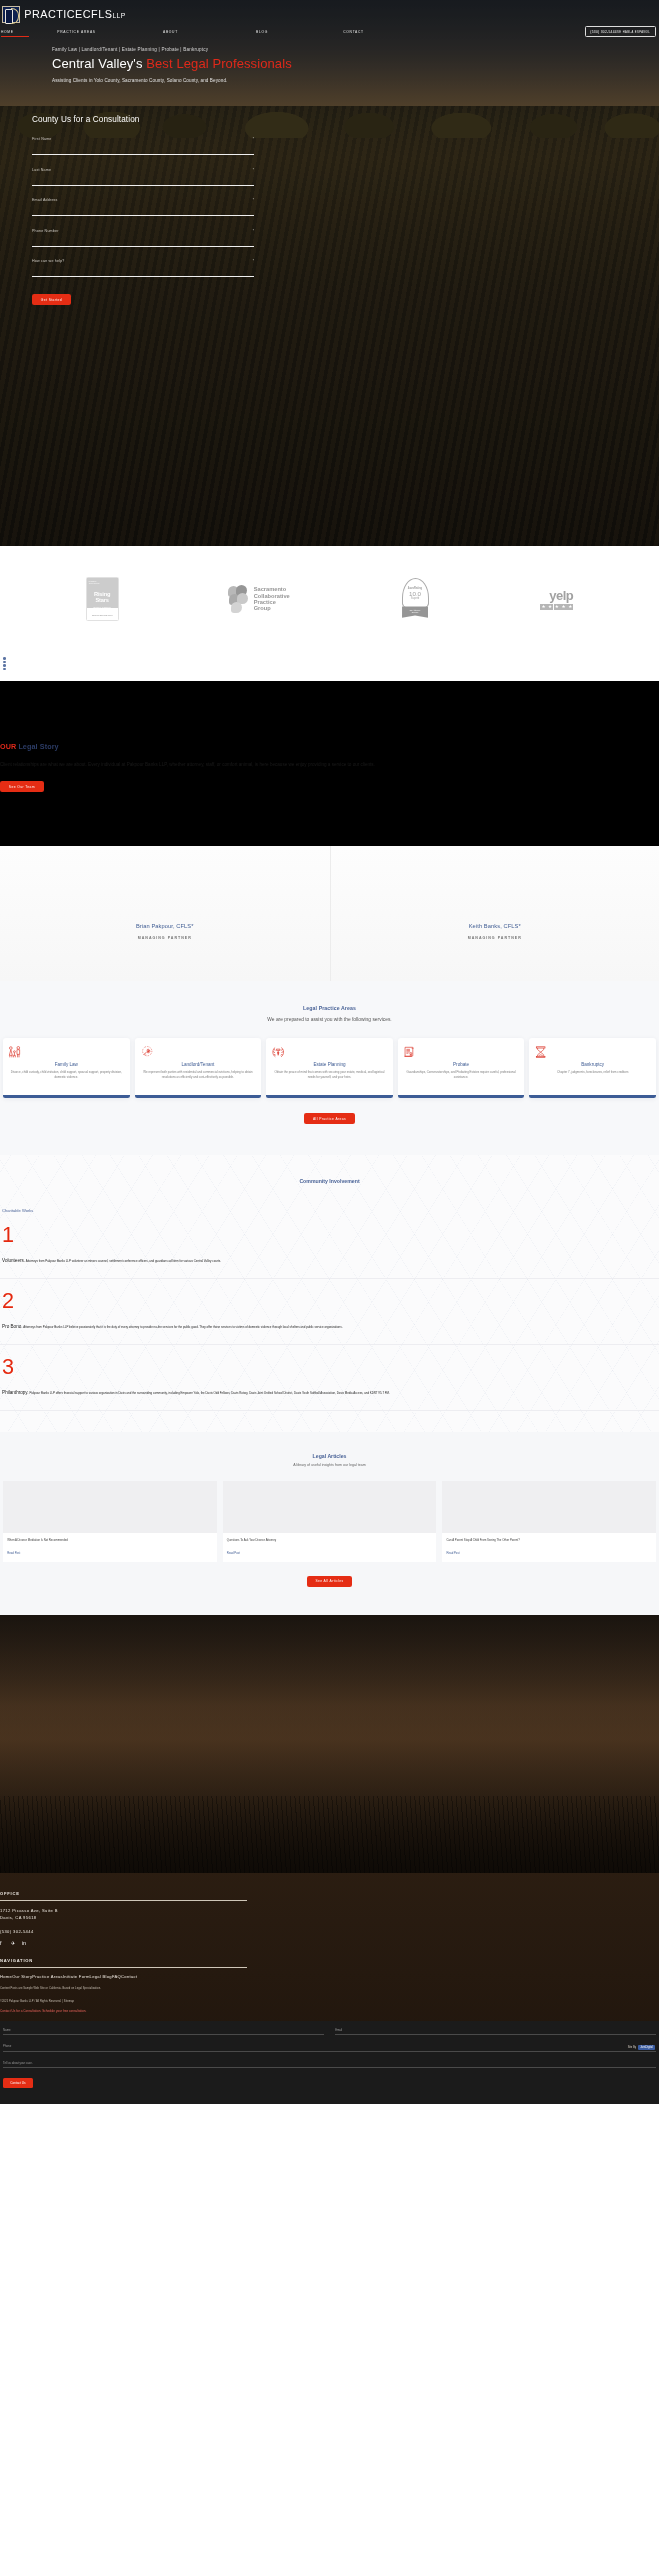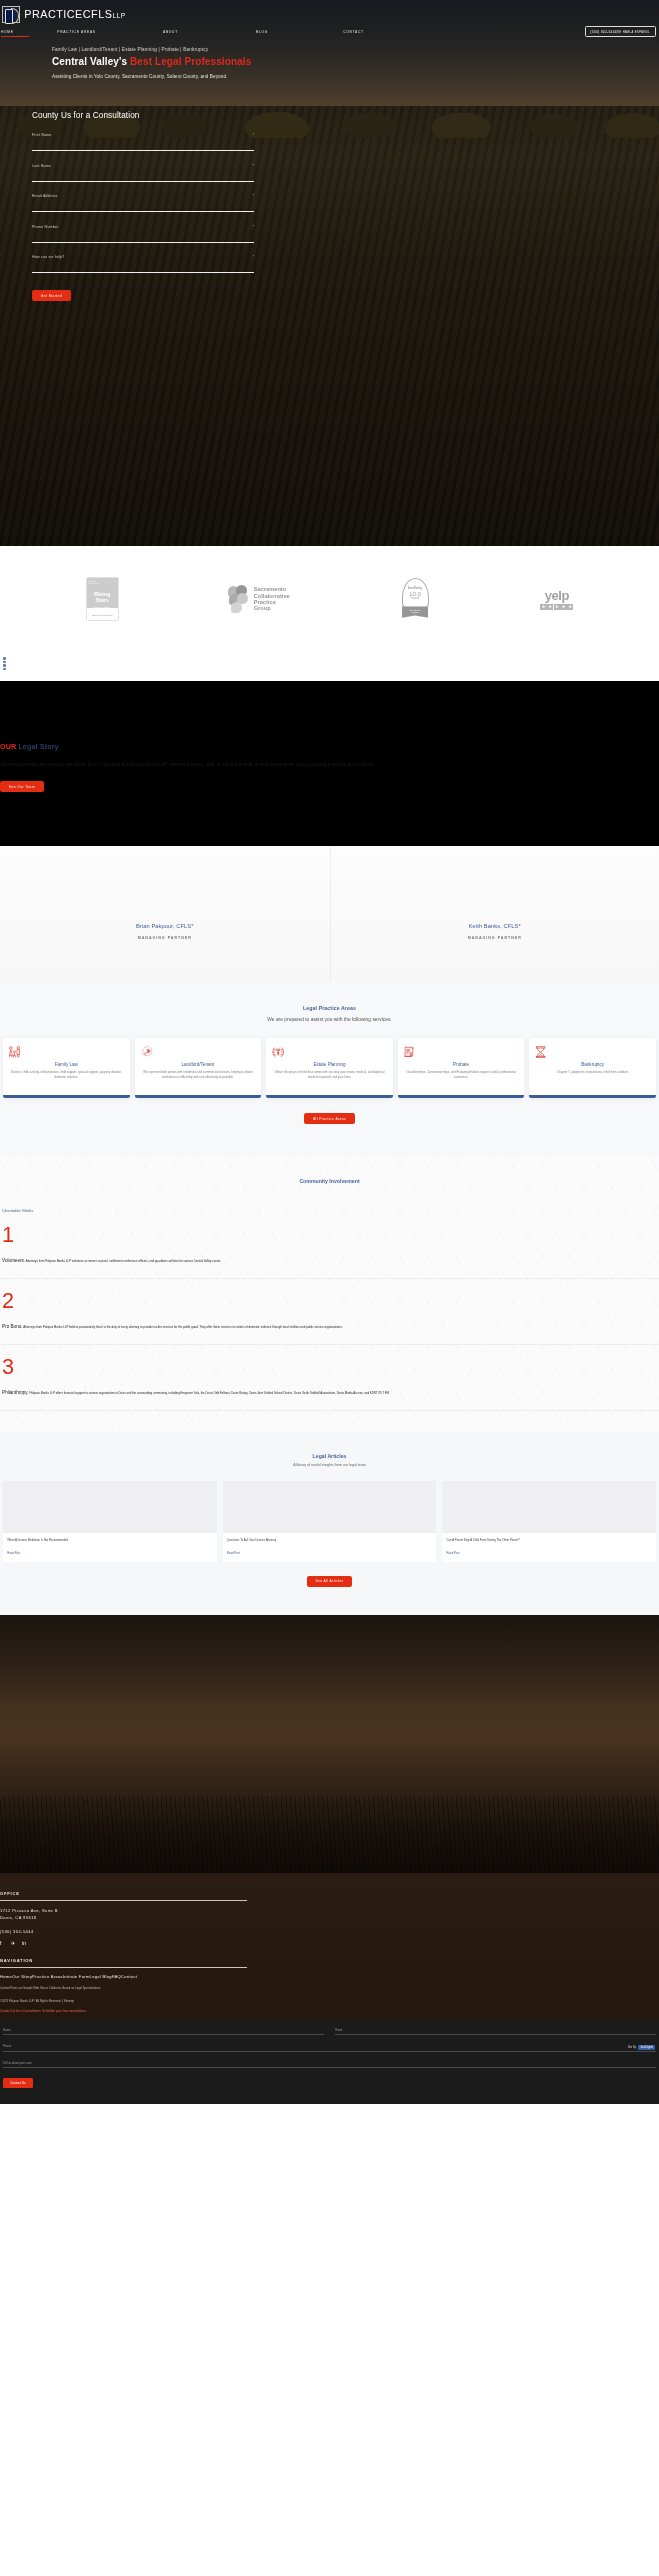--- a/index.html
+++ b/index.html
@@ -74,21 +74,21 @@
   }
   .nav-spacer { flex:1 1 auto; }
   .phone-btn {
     border:0.5px solid #ddd; border-radius:1.5px; padding:2.6px 4.6px; color:#fff;
     font-size:3.3px; letter-spacing:0.3px; white-space:nowrap;
   }
   .phone-btn .sub { font-size:2.6px; letter-spacing:0.5px; }
 
   .hero-copy { position:relative; z-index:5; padding:9.3px 0 0 52px; }
   .hero-kicker { color:#d7d7d7; font-size:4.6px; letter-spacing:0.2px; margin-bottom:4.6px; }
-  .hero-title { font-size:10px; color:#fff; font-weight:700; letter-spacing:0.1px; }
+  .hero-title { font-size:13px; color:#fff; font-weight:400; letter-spacing:0.1px; }
   .hero-title .accent { color:#e0291a; }
   .hero-sub { color:#e3e3e3; font-size:4.6px; margin-top:7.2px; letter-spacing:0.1px; }
 
   
   .form-card {
     position:relative; z-index:5; margin:32px 0 0 32px; width:222px;
     padding:0 0 0 0;
   }
   .form-title { color:#fff; font-size:8.2px; letter-spacing:0.1px; margin-bottom:13px; }
   .field-row { margin-bottom:13.4px; position:relative; }
@@ -143,21 +143,21 @@
   }
   .avvo-shield .lbl { font-size:2.6px; font-weight:700; }
   .avvo-shield .num { font-size:6.2px; margin-top:0.5px; }
   .avvo-shield .sup { font-size:2.6px; }
   .avvo-ribbon {
     width:26px; margin:-3.1px auto 0; background:#6f6f6f; color:#fff; padding:2.1px 1px 3.6px;
     font-size:2px; line-height:1.4;
     clip-path:polygon(0 0,100% 0,100% 100%,50% 80%,0 100%);
   }
   .badge-yelp { text-align:center; }
-  .yelp-word { font-size:13px; color:#7e7e7e; font-weight:700; letter-spacing:-0.5px; }
+  .yelp-word { font-size:13px; color:#7e7e7e; font-weight:700; letter-spacing:-0.5px;text-align:right; }
   .yelp-stars { margin-top:1.5px; display:flex; gap:0.5px; justify-content:center; }
   .yelp-stars i {
     width:6.2px; height:6.2px; background:#9a9a9a; color:#fff; font-style:normal;
     font-size:4.6px; line-height:6.2px; display:block;
   }
 
   
   .dots { background:#fff; padding:4.1px 0 9.3px 3.1px; }
   .dots i { display:block; width:2.6px; height:2.6px; border-radius:50%; background:#3f5c93; margin:1px 0; opacity:.85; }
 

